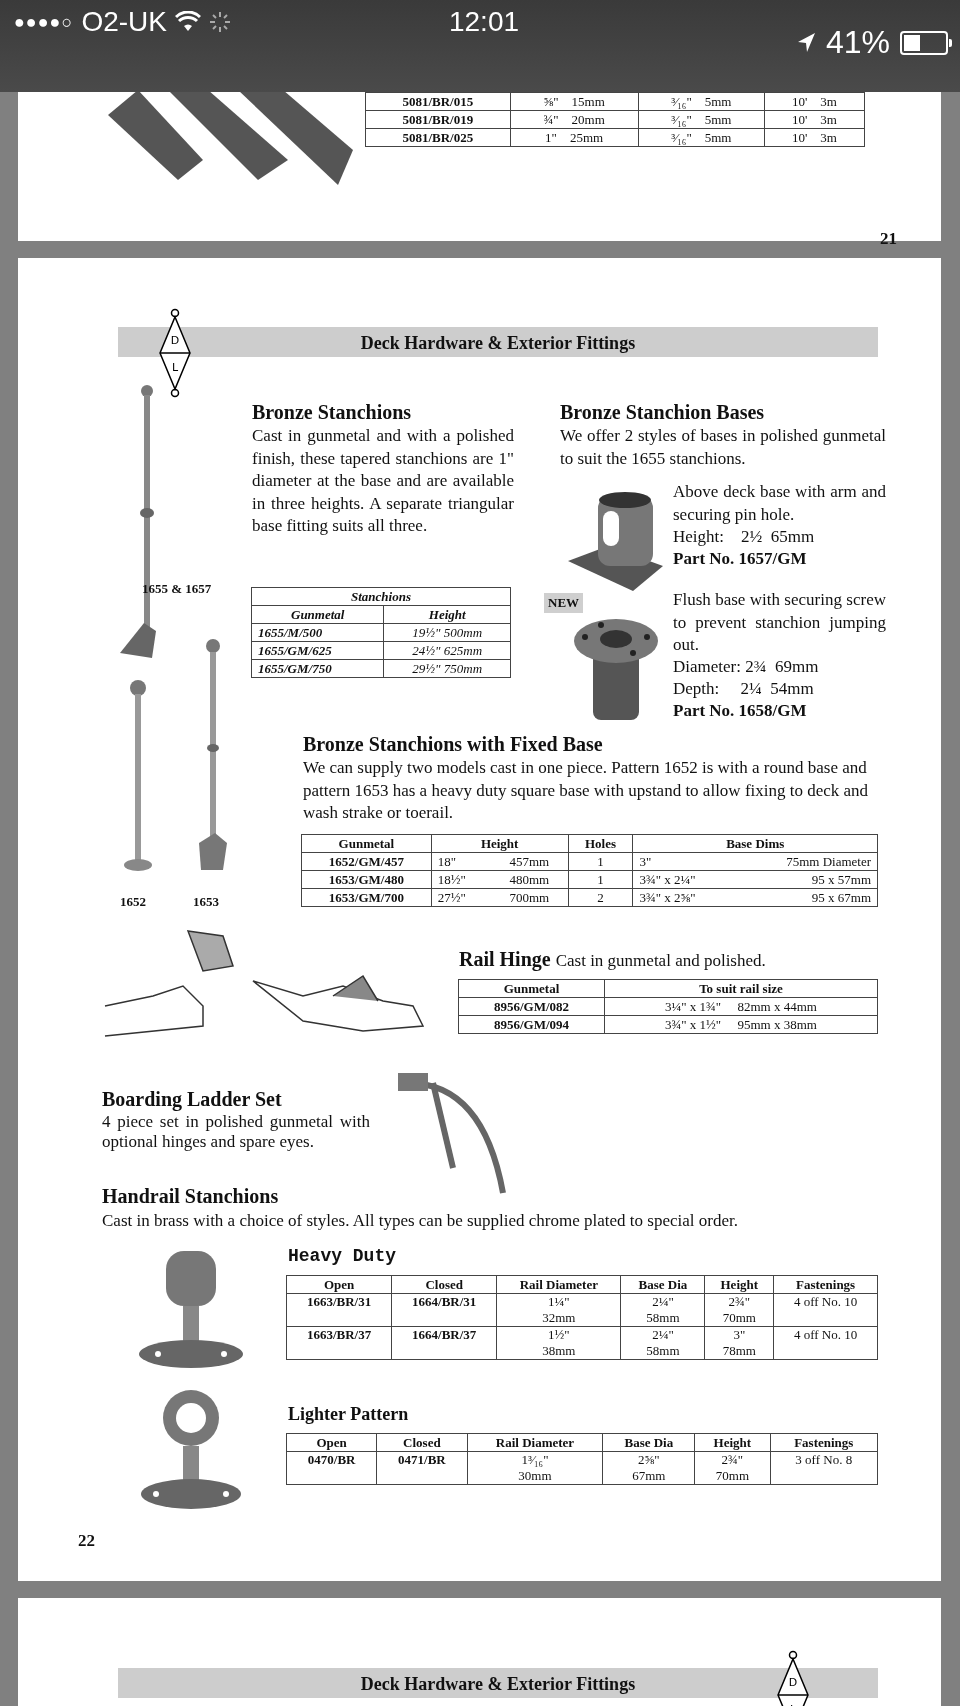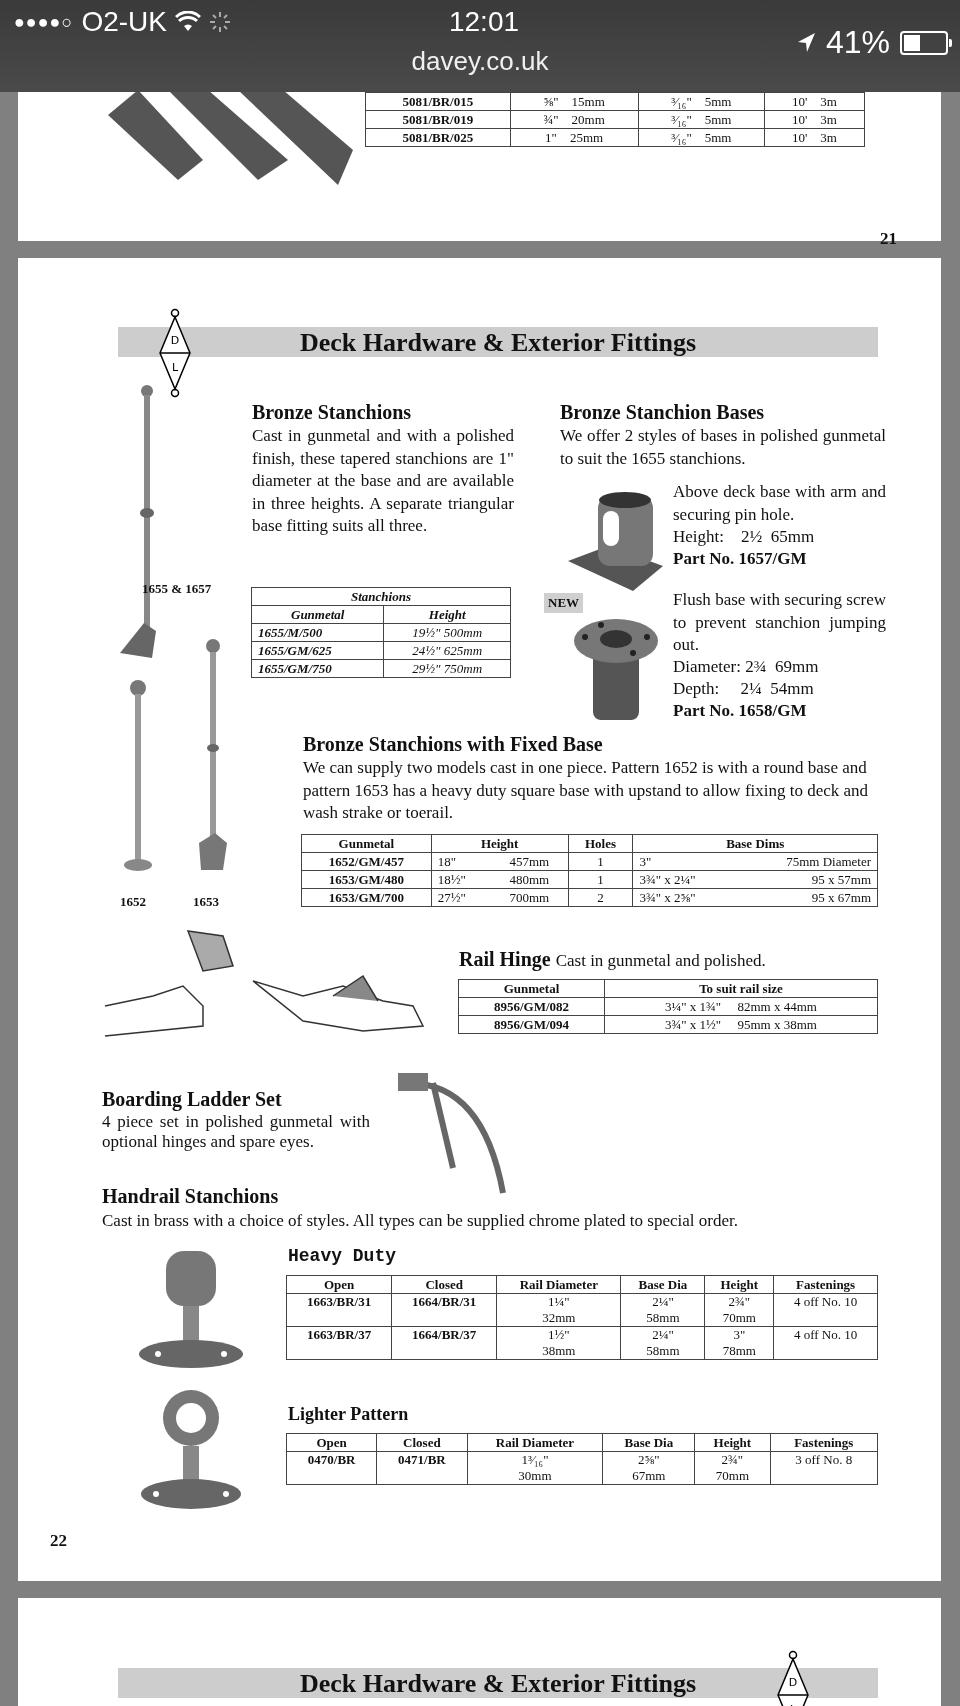--- a/index.html
+++ b/index.html
@@ -19,21 +19,21 @@
   .p22 { top:258px; height:1323px; }
   .p23 { top:1598px; height:120px; }
 
   table.t { border-collapse:collapse; font-size:13px; position:absolute; }
   table.t td, table.t th { border:1px solid #444; padding:0 6px; height:17px; text-align:center; }
   table.t th { font-weight:bold; }
   .b { font-weight:bold; }
   .pn { font-weight:bold; position:absolute; font-size:17px; }
 
   .banner { position:absolute; left:100px; width:760px; height:30px; background:#cdcdcd; }
-  .banner span { position:absolute; left:0; right:0; text-align:center; font-size:26px; font-weight:bold; top:0; line-height:32px; }
+  .banner span { position:absolute; left:0; right:0; text-align:center; font-size:18px; font-weight:bold; top:0; line-height:32px; }
   .logo { position:absolute; width:34px; height:90px; }
 
   h2 { position:absolute; margin:0; font-size:20px; font-weight:bold; }
   .txt { position:absolute; font-size:17px; line-height:22.5px; text-align:justify; margin:0; }
   .lbl { position:absolute; font-size:13px; font-weight:bold; }
   .newbadge { position:absolute; background:#cfcfcf; font-size:13px; font-weight:bold; padding:2px 4px; }
   .photo { position:absolute; }
 </style>
 </head>
 <body>
@@ -63,21 +63,20 @@
   <div class="sb-time">12:01</div>
   <div class="sb-right">
     <svg width="20" height="22" viewBox="0 0 20 22">
         <path d="M19 1 L2 10 L10 11 L11 20 Z" fill="#fff"></path>
       </svg>
     <span>41%</span>
     <div class="battery">
         <div class="fill"></div>
       </div>
   </div>
-  <div class="url">davey.co.uk</div>
 </div>
 
 <div class="page p21">
   <svg class="photo" style="left:90px;top:30px;" width="245" height="95" viewBox="0 0 245 95">
     <g fill="#555">
         <path d="M0 25 L30 0 L95 70 L70 90 Z"></path>
         <path d="M60 0 L100 0 L180 70 L150 90 Z"></path>
         <path d="M130 0 L175 0 L245 60 L230 95 Z"></path>
       </g>
   </svg>
@@ -329,21 +328,21 @@
       <td class="b">0470/BR</td>
       <td class="b">0471/BR</td>
       <td><span>1³⁄₁₆"</span><br><span>30mm</span></td>
       <td><span>2⅝"</span><br><span>67mm</span></td>
       <td><span>2¾"</span><br><span>70mm</span></td>
       <td>3 off No. 8</td>
     </tr>
   </tbody>
     </table>
 
-  <div class="pn" style="left:32px;top:1273px;">22</div>
+  <div class="pn" style="left:60px;top:1273px;">22</div>
 </div>
 
 <div class="page p23">
   <div class="banner" style="top:70px;">
     <span>Deck Hardware &amp; Exterior Fittings</span>
   </div>
   <svg class="logo" style="left:758px;top:52px;" viewBox="0 0 34 90">
     <circle cx="17" cy="5" r="3.5" fill="#fff" stroke="#000" stroke-width="1.5"></circle>
     <path d="M17 9 L32 45 L17 81 L2 45 Z" fill="#fff" stroke="#000" stroke-width="1.5"></path>
     <line x1="2" y1="45" x2="32" y2="45" stroke="#000" stroke-width="1.5"></line>

